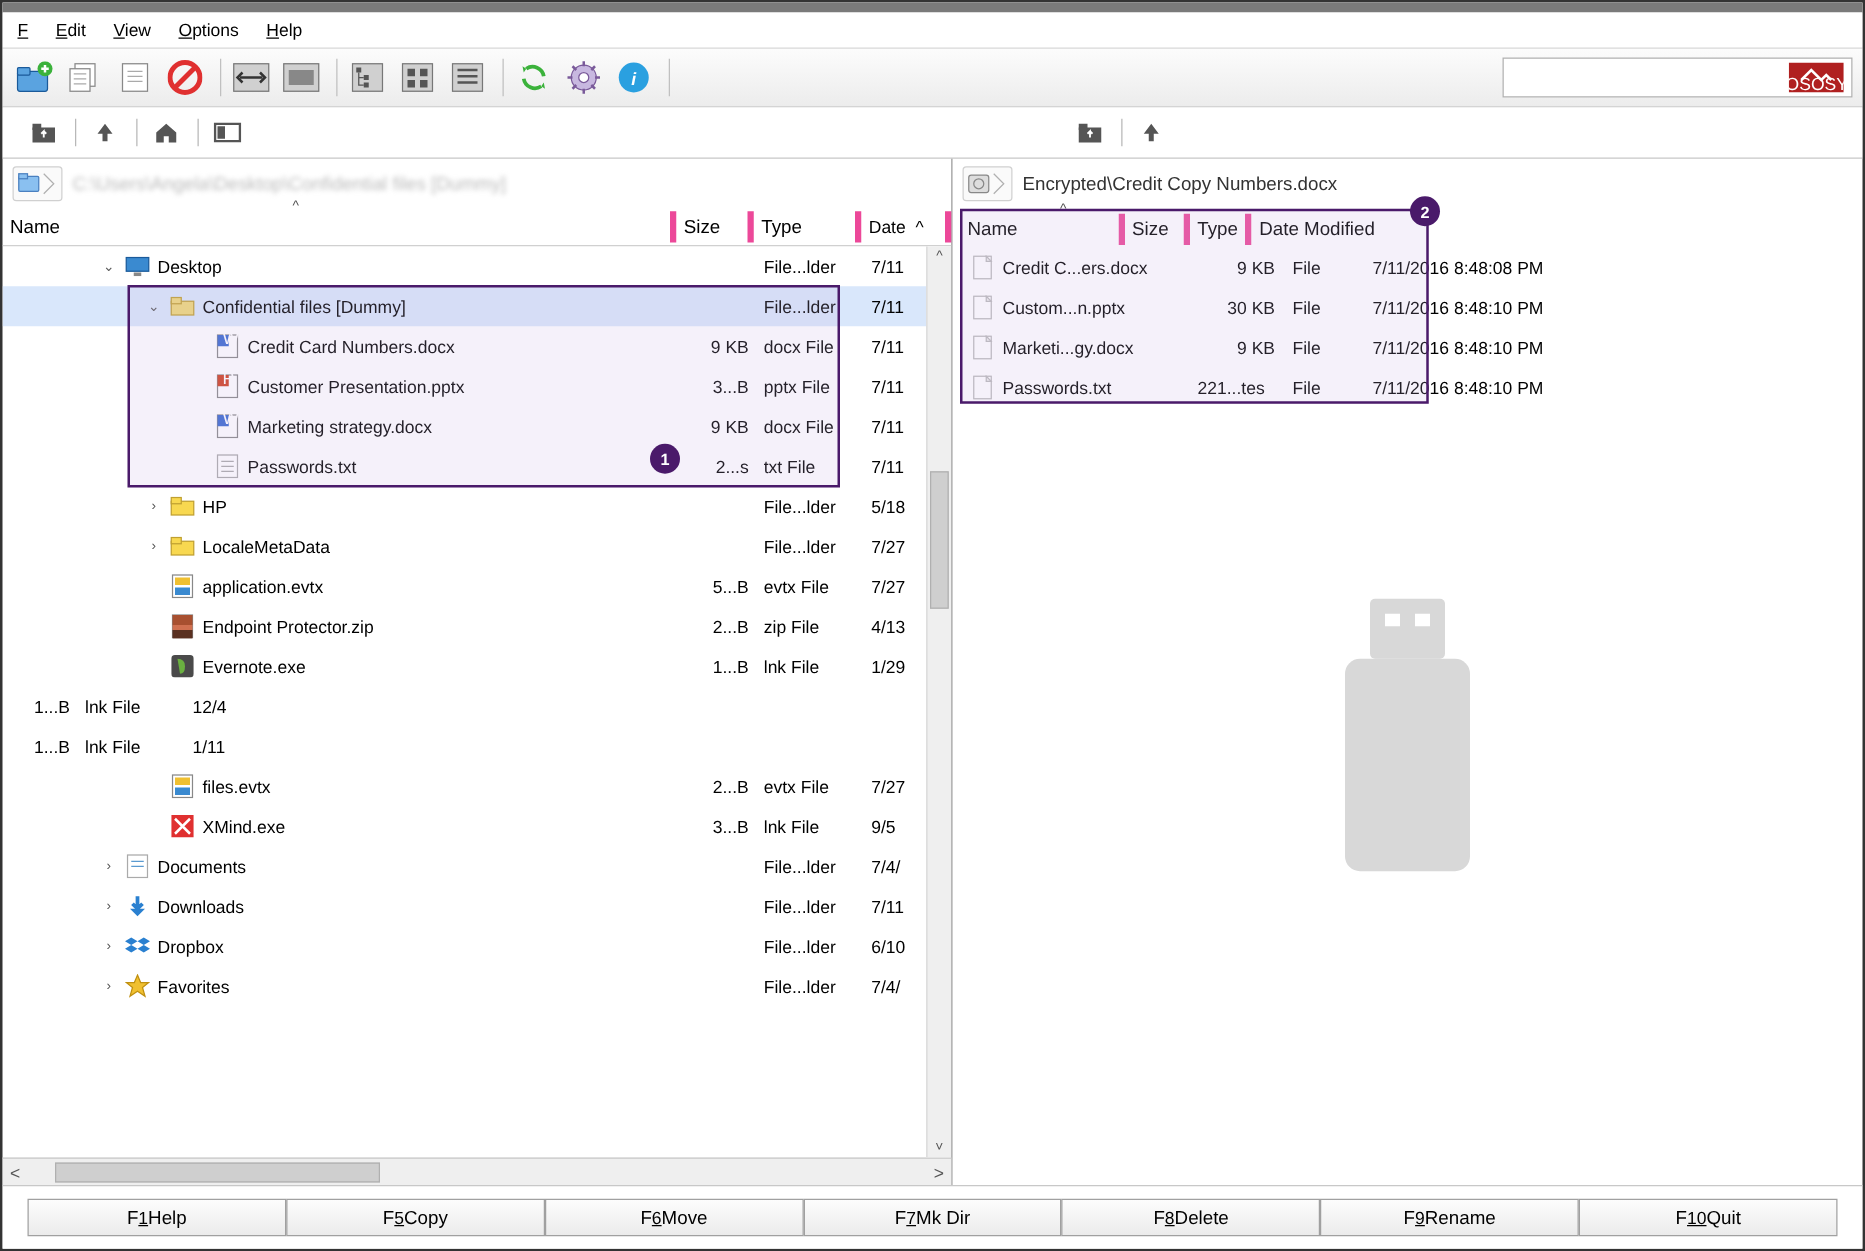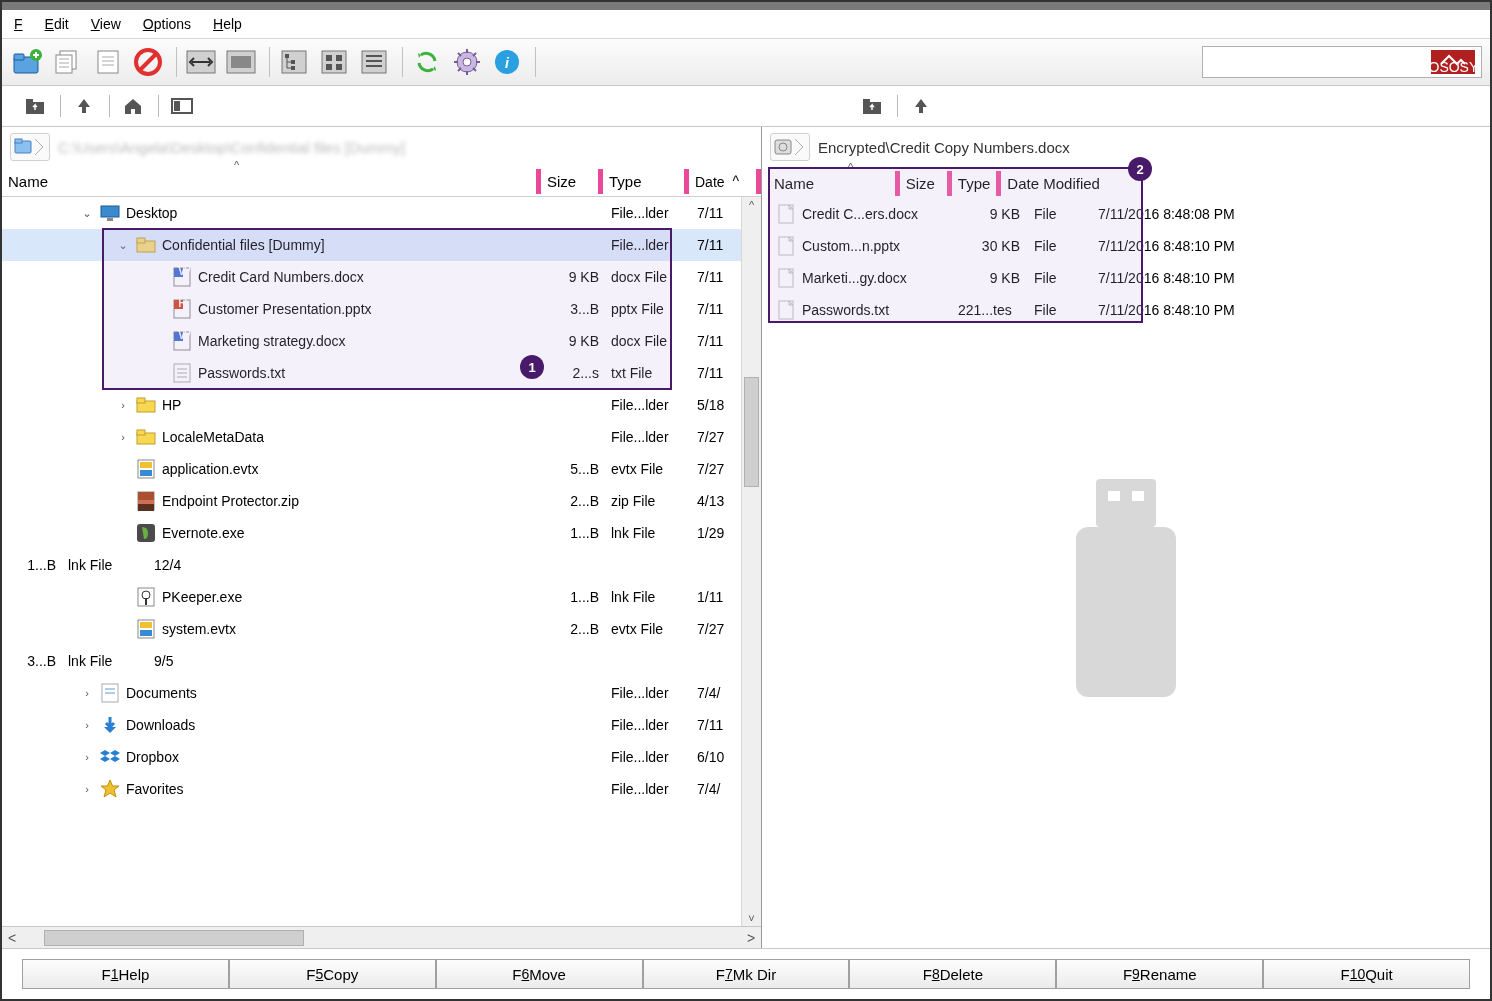--- a/index.html
+++ b/index.html
@@ -428,52 +428,51 @@
           <div class="csize">1...B</div>
           <div class="ctype">lnk File</div>
           <div class="cdate">1/29</div>
         </div>
         <div class="row">
           <div class="csize">1...B</div>
           <div class="ctype">lnk File</div>
           <div class="cdate">12/4</div>
         </div>
         <div class="row">
-          <div class="cname" style="padding-left:132px">
-            <span class="expander" style="margin-left:-18px"></span>
-            <span class="ic">
-              <svg width="18" height="20">
-                <rect x="1" y="1" width="16" height="18" fill="#fff" stroke="#888"></rect>
-                <circle cx="9" cy="8" r="4" fill="none" stroke="#333"></circle>
-                <rect x="8" y="11" width="2" height="7" fill="#333"></rect>
-              </svg>
-            </span>
-            <span>PKeeper.exe</span>
-          </div>
           <div class="csize">1...B</div>
           <div class="ctype">lnk File</div>
           <div class="cdate">1/11</div>
         </div>
         <div class="row">
           <div class="cname" style="padding-left:132px">
             <span class="expander" style="margin-left:-18px"></span>
             <span class="ic">
               <svg width="18" height="20">
                 <rect x="1" y="1" width="16" height="18" fill="#fff" stroke="#888"></rect>
                 <rect x="3" y="3" width="12" height="6" fill="#f0c030"></rect>
                 <rect x="3" y="11" width="12" height="6" fill="#3a8ad0"></rect>
               </svg>
             </span>
-            <span>system.evtx</span>
+            <span>files.evtx</span>
           </div>
           <div class="csize">2...B</div>
           <div class="ctype">evtx File</div>
           <div class="cdate">7/27</div>
         </div>
         <div class="row">
+          <div class="cname" style="padding-left:132px">
+            <span class="expander" style="margin-left:-18px"></span>
+            <span class="ic">
+              <svg width="18" height="18">
+                <rect width="18" height="18" fill="#e03030"></rect>
+                <path d="M3 3 l12 12 M15 3 l-12 12" stroke="#fff" stroke-width="2"></path>
+              </svg>
+            </span>
+            <span>XMind.exe</span>
+          </div>
           <div class="csize">3...B</div>
           <div class="ctype">lnk File</div>
           <div class="cdate">9/5</div>
         </div>
         <div class="row">
           <div class="cname" style="padding-left:96px">
             <span class="expander" style="margin-left:-18px">›</span>
             <span class="ic">
               <svg width="18" height="20">
                 <rect x="1" y="1" width="16" height="18" fill="#fff" stroke="#aaa"></rect>

